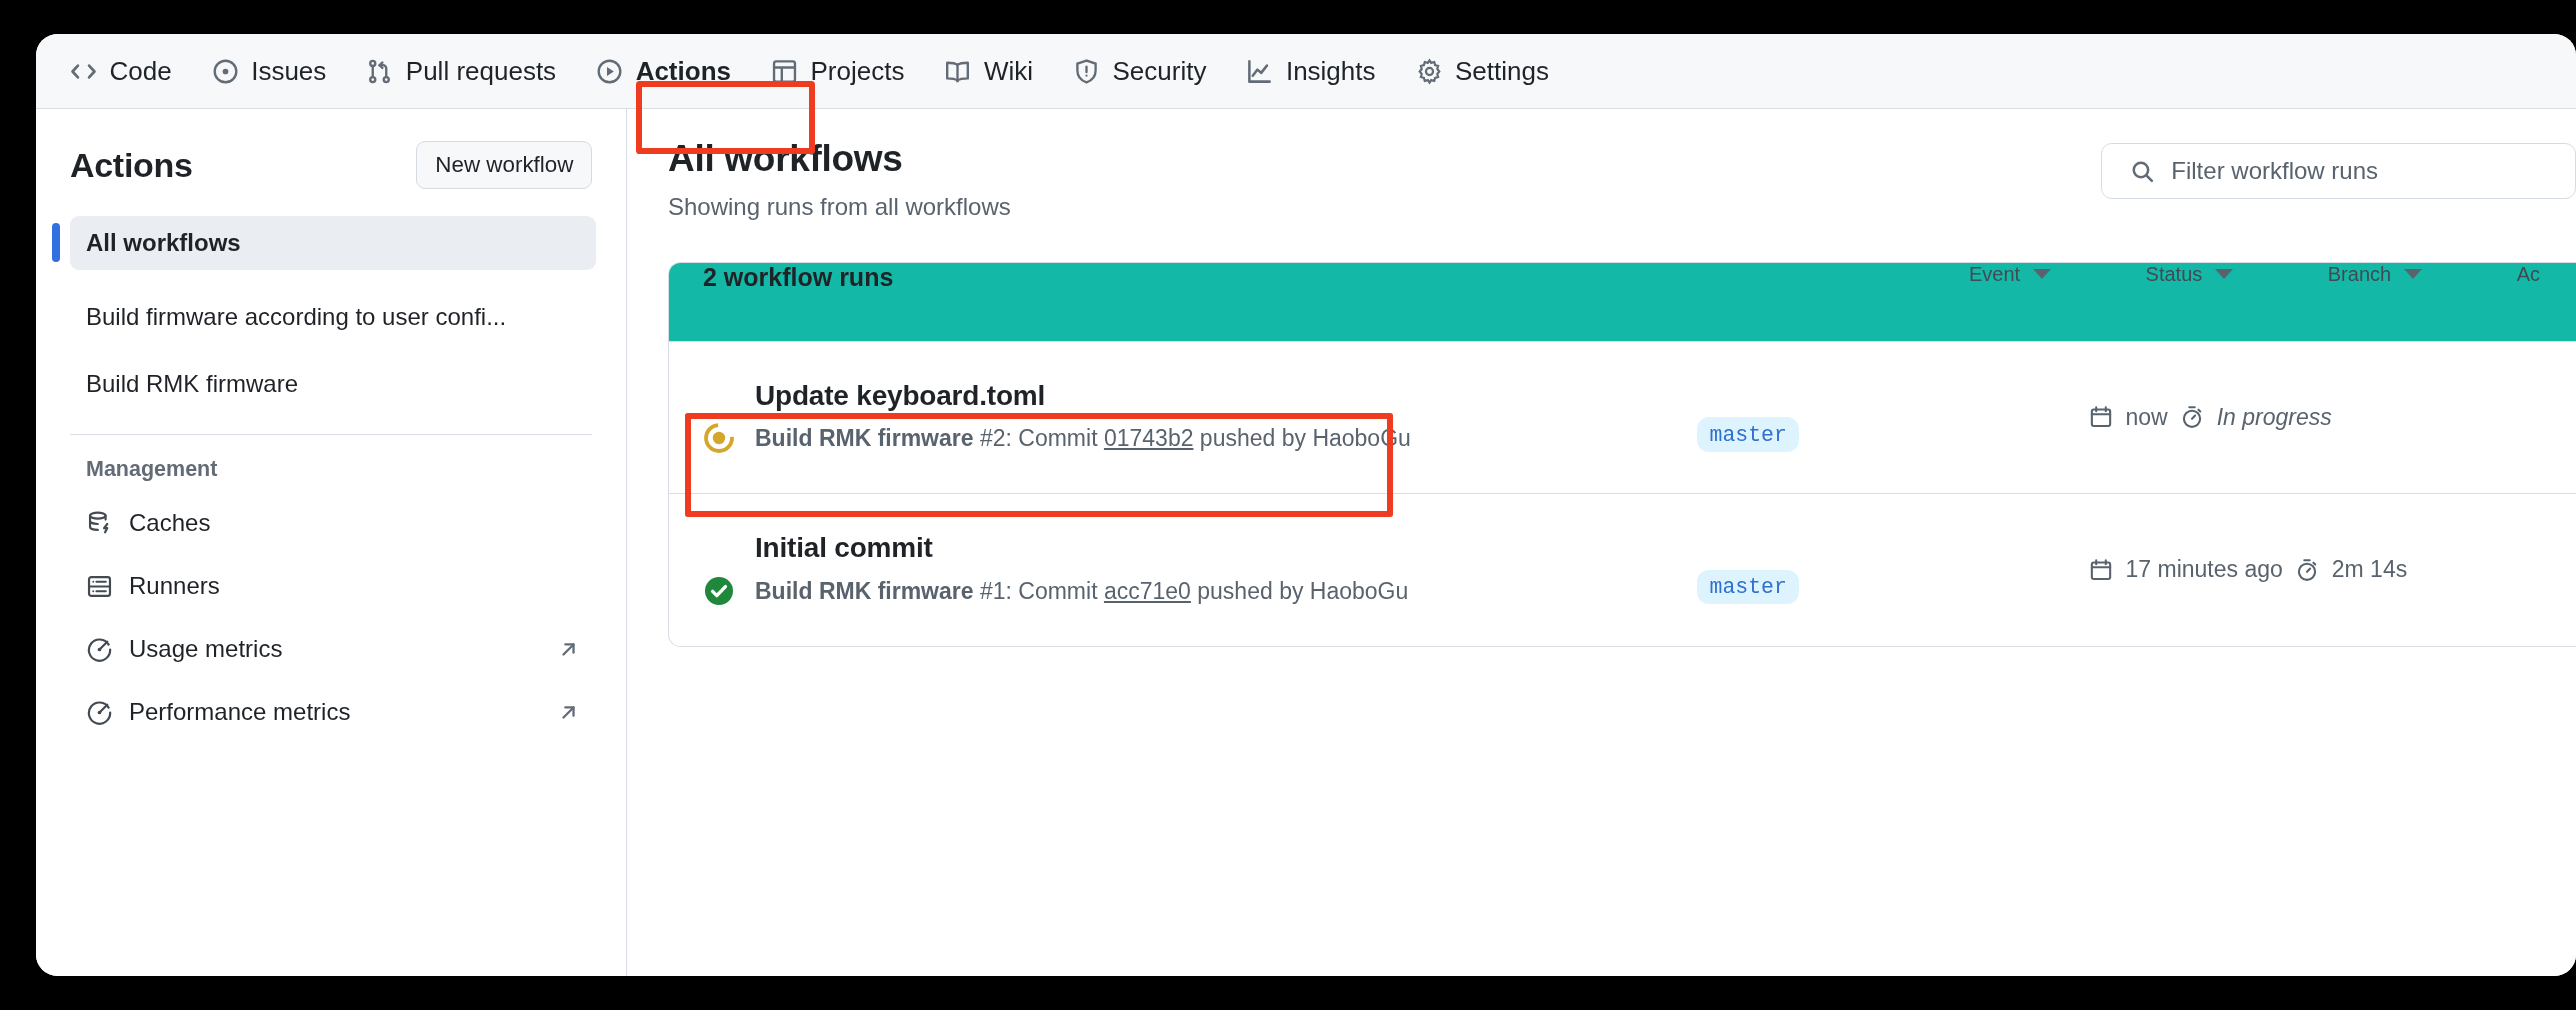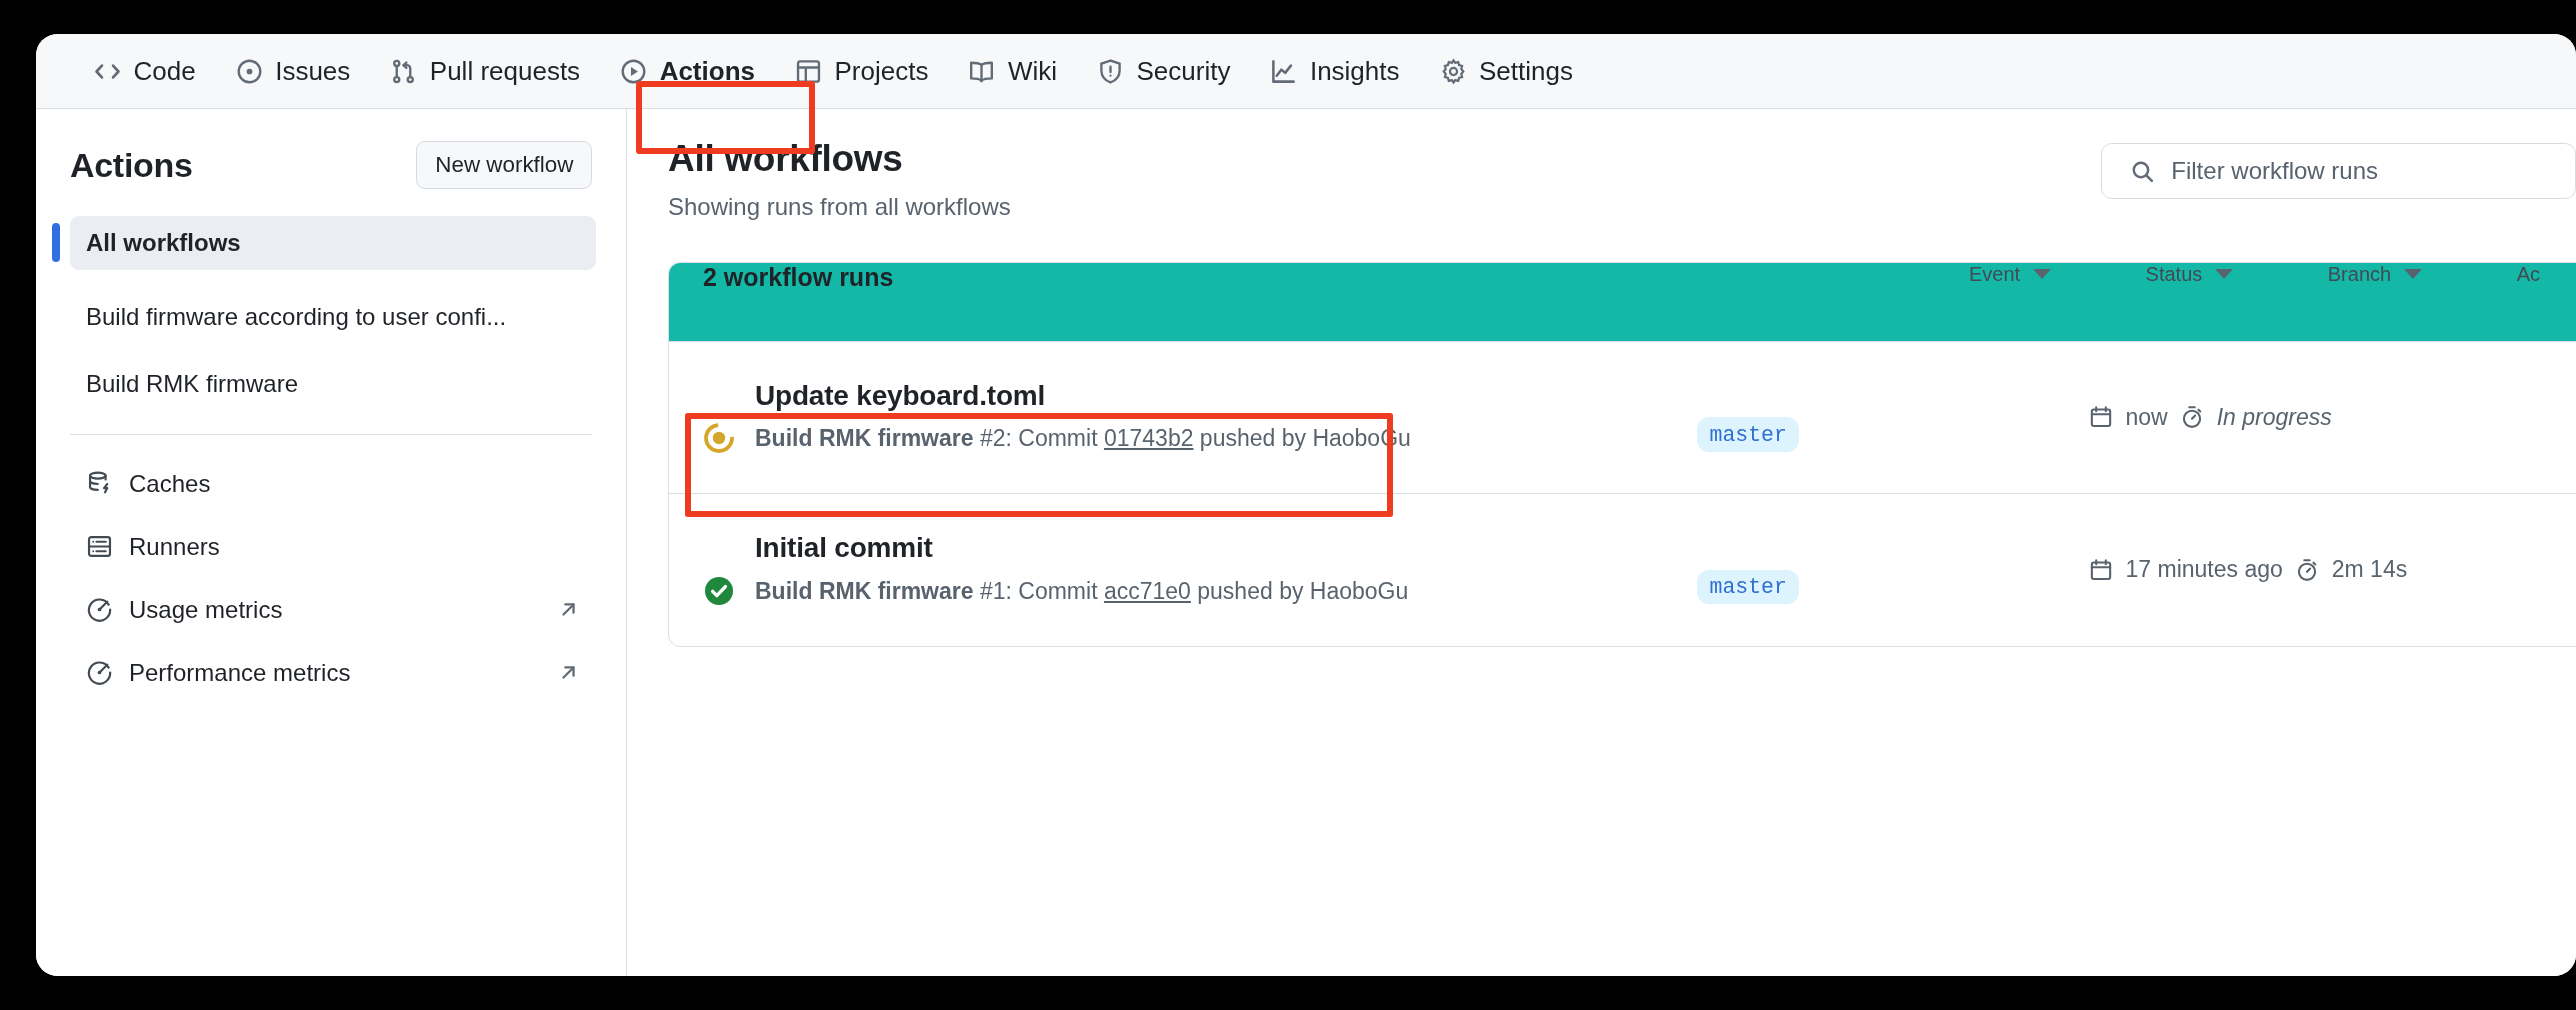--- a/index.html
+++ b/index.html
@@ -22,21 +22,21 @@
   }
 
   
   #repo-nav {
     position: relative;
     height: 75px;
     background: #f6f8fa;
     border-bottom: 1.8px solid #d8dee4;
     display: flex;
     align-items: center;
-    padding-left: 38px;
+    padding-left: 14px;
   }
   .nav-tab {
     display: flex;
     align-items: center;
     gap: 12.5px;
     padding: 0 20px;
     height: 54px;
     font-size: 26px;
     color: #1f2328;
     border-radius: 9px;
@@ -480,20 +480,21 @@
         <div class="side-item">
           <span class="label">Build firmware according to user confi...</span>
         </div>
         <div class="side-item">
           <span class="label">Build RMK firmware</span>
         </div>
       </div>
 
       <div id="side-divider"></div>
 
+      <div id="mgmt-title">Management</div>
 
       <div id="mgmt-list">
 
         <div class="side-item">
           <span class="side-ico">
             <svg viewBox="0 0 16 16" fill="none" stroke="currentColor" stroke-width="1.3" stroke-linecap="round" stroke-linejoin="round">
                 <ellipse cx="7" cy="3.3" rx="4.6" ry="1.8"></ellipse>
                 <path d="M2.4 3.3v3.2c0 1 2 1.8 4.6 1.8"></path>
                 <path d="M2.4 6.8v3.2c0 1 2 1.8 4.6 1.8"></path>
                 <path d="M11.6 3.3v2.4"></path>

